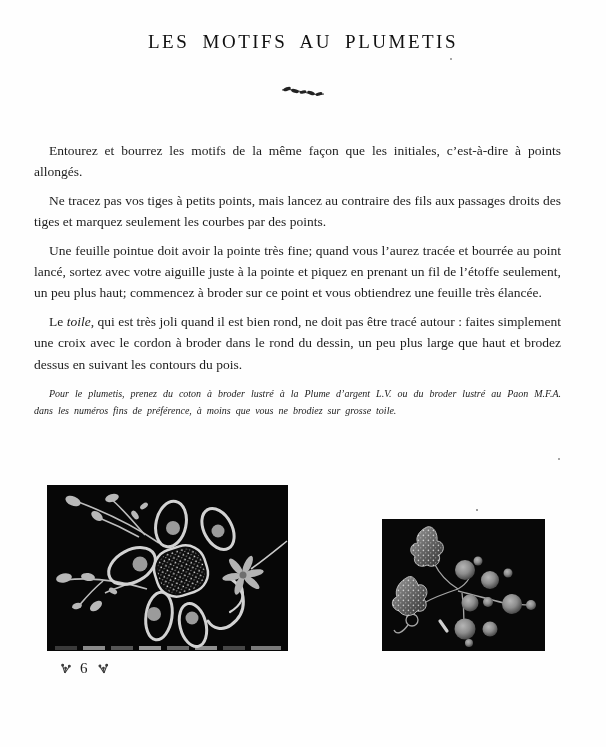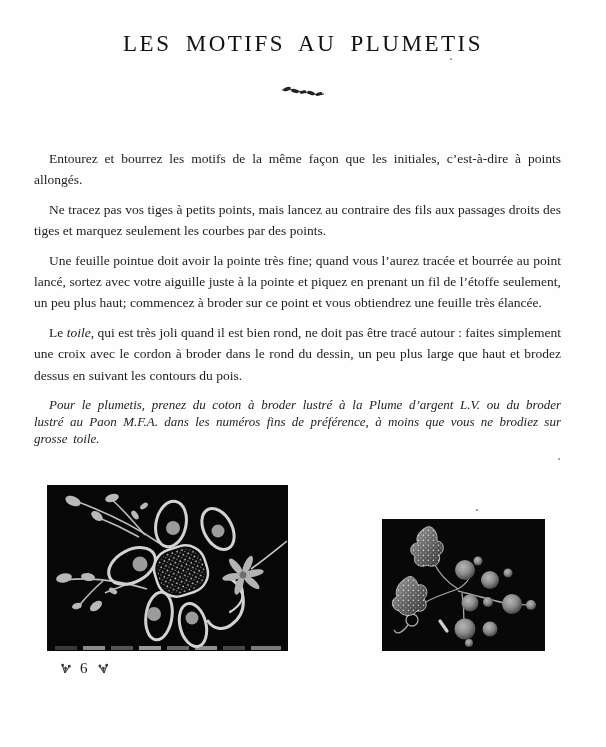--- a/index.html
+++ b/index.html
@@ -3,31 +3,31 @@
 <meta charset="utf-8">
 <style>
   html,body{margin:0;padding:0;background:#e9e9e9;}
   .page{
     position:relative;width:606px;height:747px;background:#fefefe;
     font-family:"Liberation Serif", serif;color:#1d1d1d;overflow:hidden;
     box-shadow:0 0 4px rgba(0,0,0,.25);
   }
   .title{
     position:absolute;top:31px;left:0;right:0;margin:0;text-align:center;
-    font-size:23px;font-weight:normal;letter-spacing:2.5px;word-spacing:6px;
+    font-size:19px;font-weight:normal;letter-spacing:2.5px;word-spacing:6px;
     color:#111;
   }
   .title-ornament{position:absolute;top:84px;left:0;right:0;text-align:center;}
   .text-col{position:absolute;top:140px;left:34px;width:527px;}
   p.body{
-    margin:8px 0 7px 0;font-size:13.5px;line-height:21.4px;
+    margin:0 0 7px 0;font-size:13.5px;line-height:21.4px;
     text-align:justify;text-indent:15px;
   }
   p.note{
-    margin:10px 0 0 0;font-size:13px;line-height:17px;font-style:italic;
+    margin:10px 0 0 0;font-size:10px;line-height:17px;font-style:italic;
     word-spacing:2.5px;text-align:justify;text-indent:15px;color:#222;
   }
   .photo{position:absolute;margin:0;line-height:0;}
   .photo-flower{left:47px;top:485px;width:241px;height:166px;}
   .photo-berries{left:382px;top:519px;width:163px;height:132px;}
   .footer{
     position:absolute;left:60px;top:659px;height:18px;
     display:flex;align-items:center;gap:9px;
   }
   .page-number{font-size:15px;letter-spacing:1px;color:#222;}

